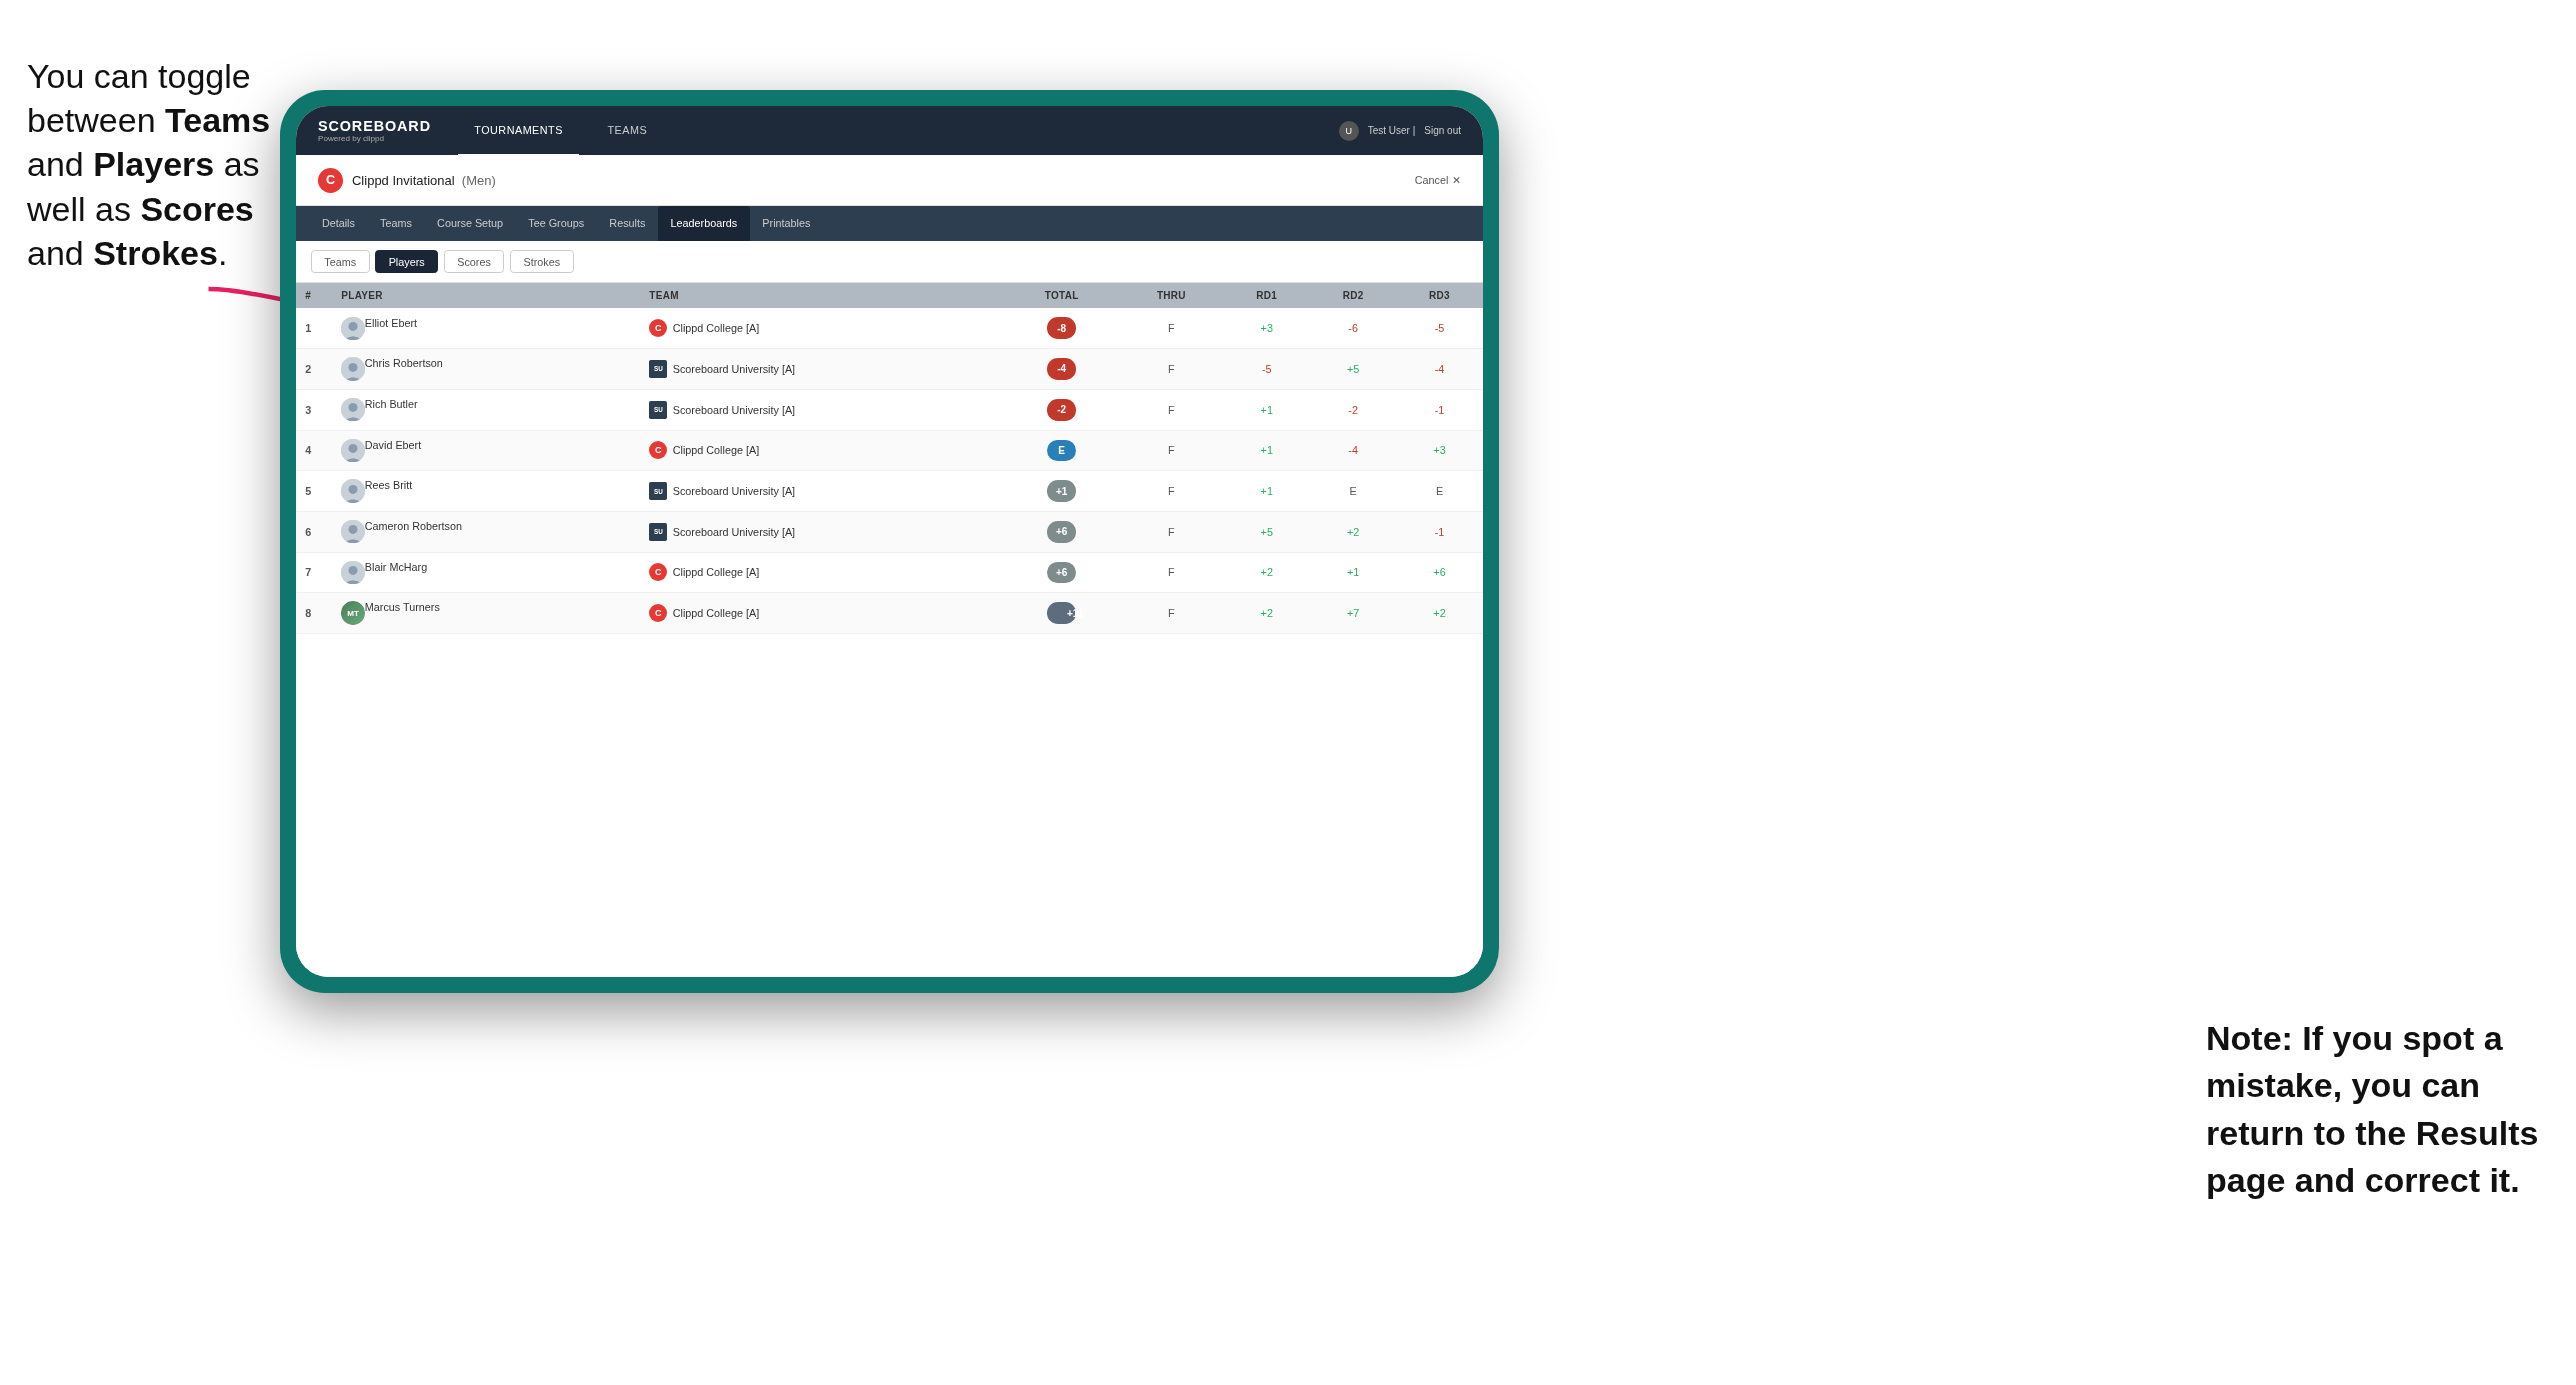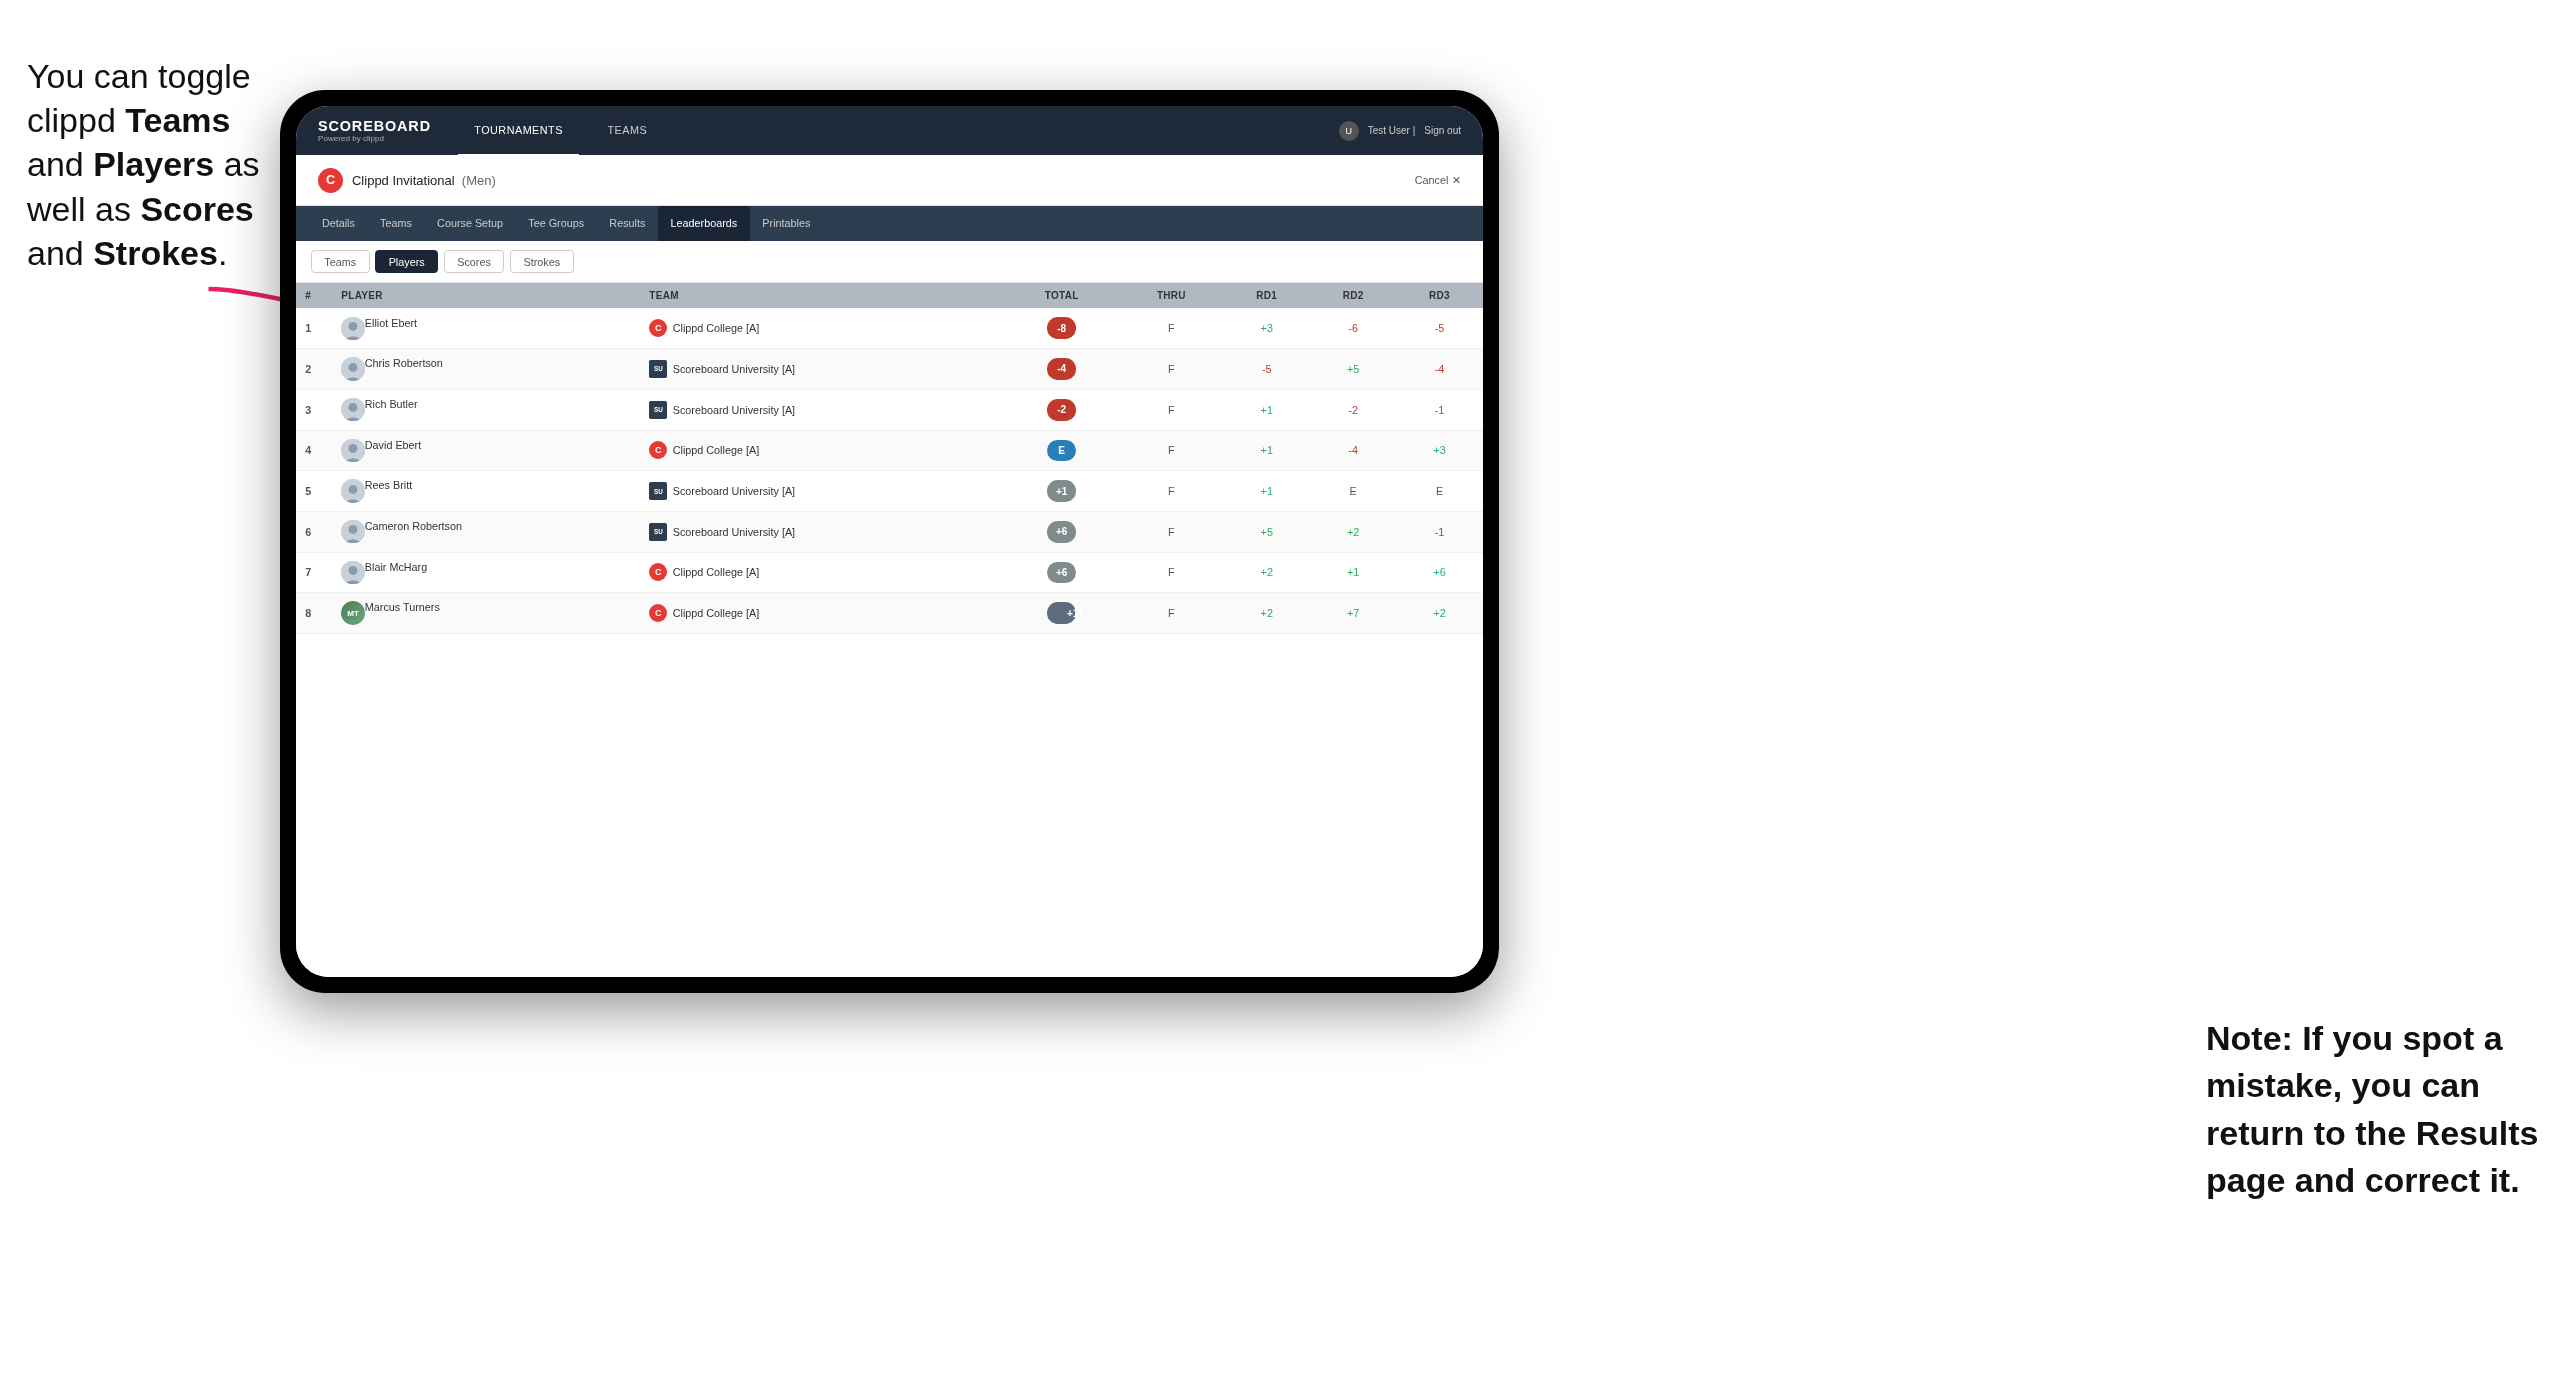--- a/index.html
+++ b/index.html
@@ -36,21 +36,21 @@
     }
     .right-annotation strong { font-weight: 800; }
 
     
     .tablet-frame {
       position: absolute;
       left: 280px;
       top: 90px;
       width: 1219px;
       height: 903px;
-      background: #000000;
+      background: #0f766e;
       border-radius: 45px;
       padding: 16.3px;
       box-shadow: 0 18px 54px rgba(0,0,0,0.4);
     }
 
     .tablet-screen {
       width: 100%;
       height: 100%;
       background: #f5f5f5;
       border-radius: 32.5px;
@@ -317,21 +317,21 @@
       top: 271px;
       width: 451px;
       height: 144px;
     }
   </style>
 </head>
 <body>
 
 <div class="left-annotation">
   <span>You can toggle</span><br>
-  <span>clippd </span><strong>Teams</strong><br>
+  <span>between </span><strong>Teams</strong><br>
   <span>and </span><strong>Players</strong><span> as</span><br>
   <span>well as </span><strong>Scores</strong><br>
   <span>and </span><strong>Strokes</strong><span>.</span>
 </div>
 
 <svg class="arrow-svg" viewBox="0 0 500 160" xmlns="http://www.w3.org/2000/svg">
   <defs>
     <marker id="arrowhead" markerWidth="10" markerHeight="7" refX="10" refY="3.5" orient="auto">
       <polygon points="0 0, 10 3.5, 0 7" fill="#e91e63"></polygon>
     </marker>

